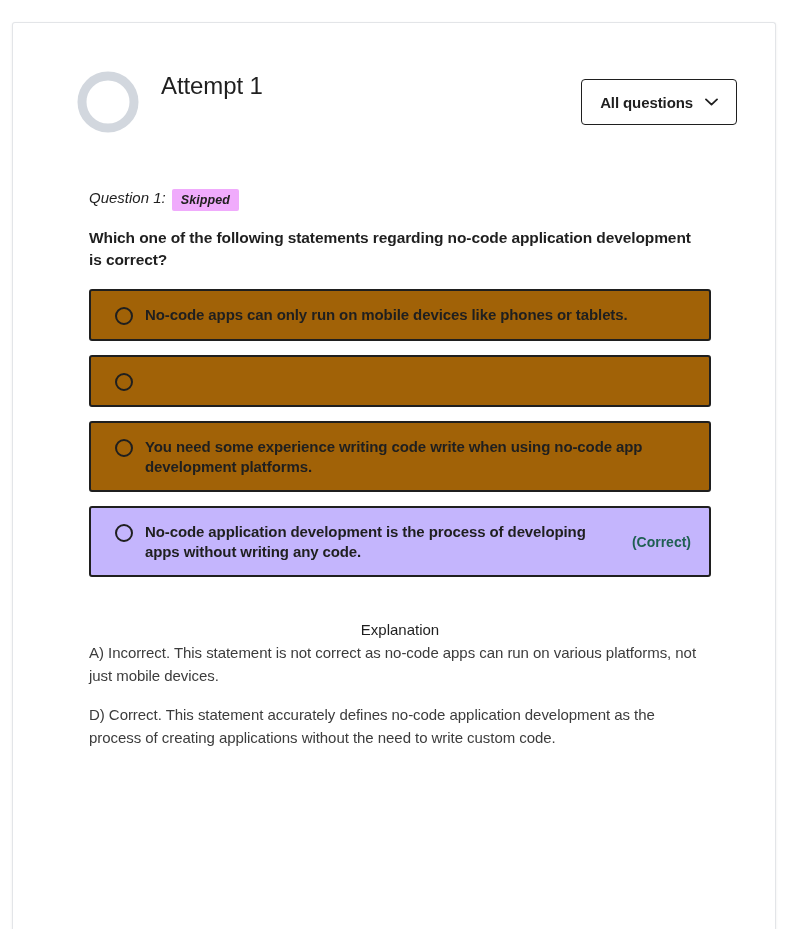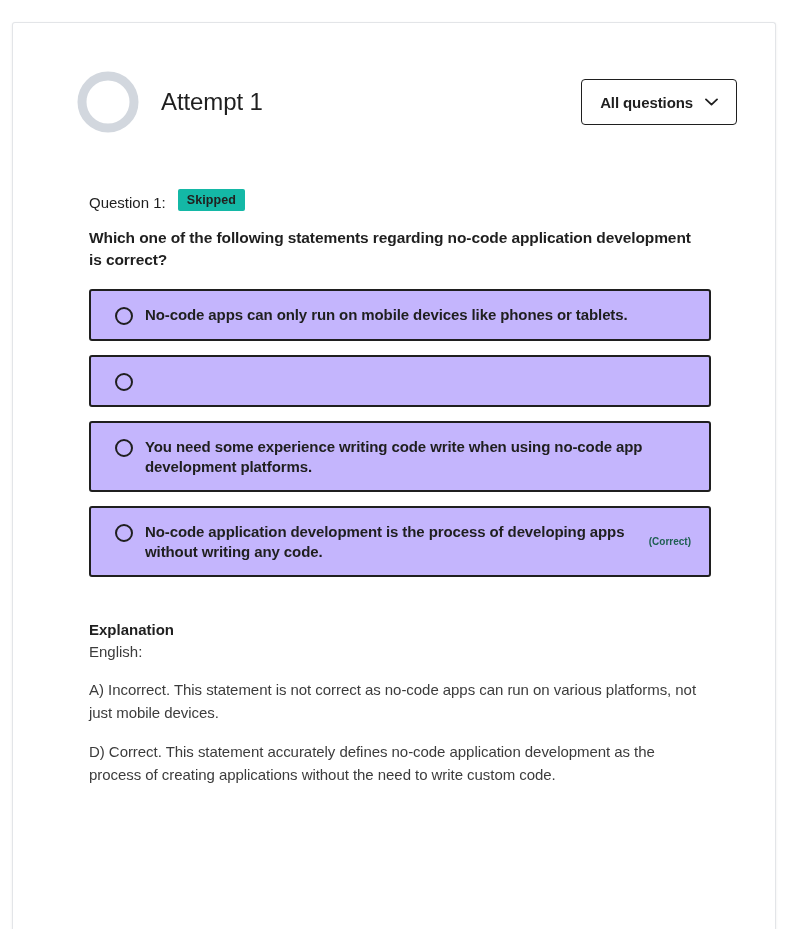--- a/index.html
+++ b/index.html
@@ -39,21 +39,21 @@
 
   
   .attempt-header {
     display: flex;
     align-items: center;
     justify-content: space-between;
     padding: 48px 38px 0 64px;
   }
   .attempt-left {
     display: flex;
-    align-items: center;
+    align-items: flex-start;
     gap: 22px;
   }
   .progress-ring {
     width: 62px;
     height: 62px;
     flex: 0 0 62px;
     display: block;
   }
   .attempt-title {
     font-size: 24px;
@@ -91,32 +91,33 @@
   }
 
   
   .question-body {
     padding: 0 64px 0 76px;
     margin-top: 56px;
   }
 
   .qmeta {
     display: flex;
-    align-items: flex-end;
-    gap: 12px;
+    align-items: flex-start;
+    gap: 6px;
     margin-bottom: 16px;
+    font-style: italic;
   }
   .qmeta-label {
     font-size: 15px;
     color: #1f1f1f;
     font-weight: 400;
   }
   .status-badge {
     display: inline-block;
-    background: #14b8a6;
+    background: #f0abfc;
     color: #21201f;
     font-size: 12.5px;
     font-weight: 700;
     letter-spacing: 0.1px;
     padding: 4px 9px 4px 9px;
     border-radius: 2px;
     line-height: 14px;
   }
 
   .question-prompt {
@@ -130,21 +131,21 @@
   }
 
   
   .options { margin: 0; padding: 0; }
 
   .option {
     display: flex;
     align-items: flex-start;
     gap: 0;
     border: 2px solid #1f1f1f;
-    background: #c4b5fd;
+    background: #a16207;
     border-radius: 3px;
     padding: 14px 16px 14px 14px;
     margin-bottom: 14px;
     min-height: 52px;
     cursor: pointer;
     position: relative;
   }
   .option.correct {
     background: #c4b5fd;
   }
@@ -163,38 +164,39 @@
     line-height: 19.5px;
     font-weight: 700;
     color: #1f1f1f;
     letter-spacing: -0.1px;
     padding-right: 10px;
     max-width: 540px;
   }
   .option-flag {
     flex: 0 0 auto;
     align-self: center;
-    font-size: 10px;
+    font-size: 14px;
     font-weight: 700;
     color: #1f5f52;
     white-space: nowrap;
     margin-left: auto;
     padding-right: 2px;
   }
 
   
   .explanation {
     margin-top: 42px;
   }
   .explanation-title {
     font-size: 15px;
-    font-weight: 700;
+    font-weight: 400;
     color: #1f1f1f;
     margin: 0 0 1px 0;
     line-height: 21px;
+    text-align: center;
   }
   .explanation-lang {
     font-size: 15px;
     font-weight: 400;
     color: #3c3c3c;
     margin: 0 0 16px 0;
     line-height: 21px;
   }
   .explanation-para {
     font-size: 15px;
@@ -256,20 +258,19 @@
         <div class="option correct">
           <span class="option-radio"></span>
           <span class="option-text">No-code application development is the process of developing apps without writing any code.</span>
           <span class="option-flag">(Correct)</span>
         </div>
 
       </div>
 
       <div class="explanation">
         <div class="explanation-title">Explanation</div>
-        <div class="explanation-lang">English:</div>
         <p class="explanation-para">A) Incorrect. This statement is not correct as no-code apps can run on various platforms, not just mobile devices.</p>
         <p class="explanation-para">D) Correct. This statement accurately defines no-code application development as the process of creating applications without the need to write custom code.</p>
       </div>
 
     </div>
   </div>
 </div>
 
 </body></html>

